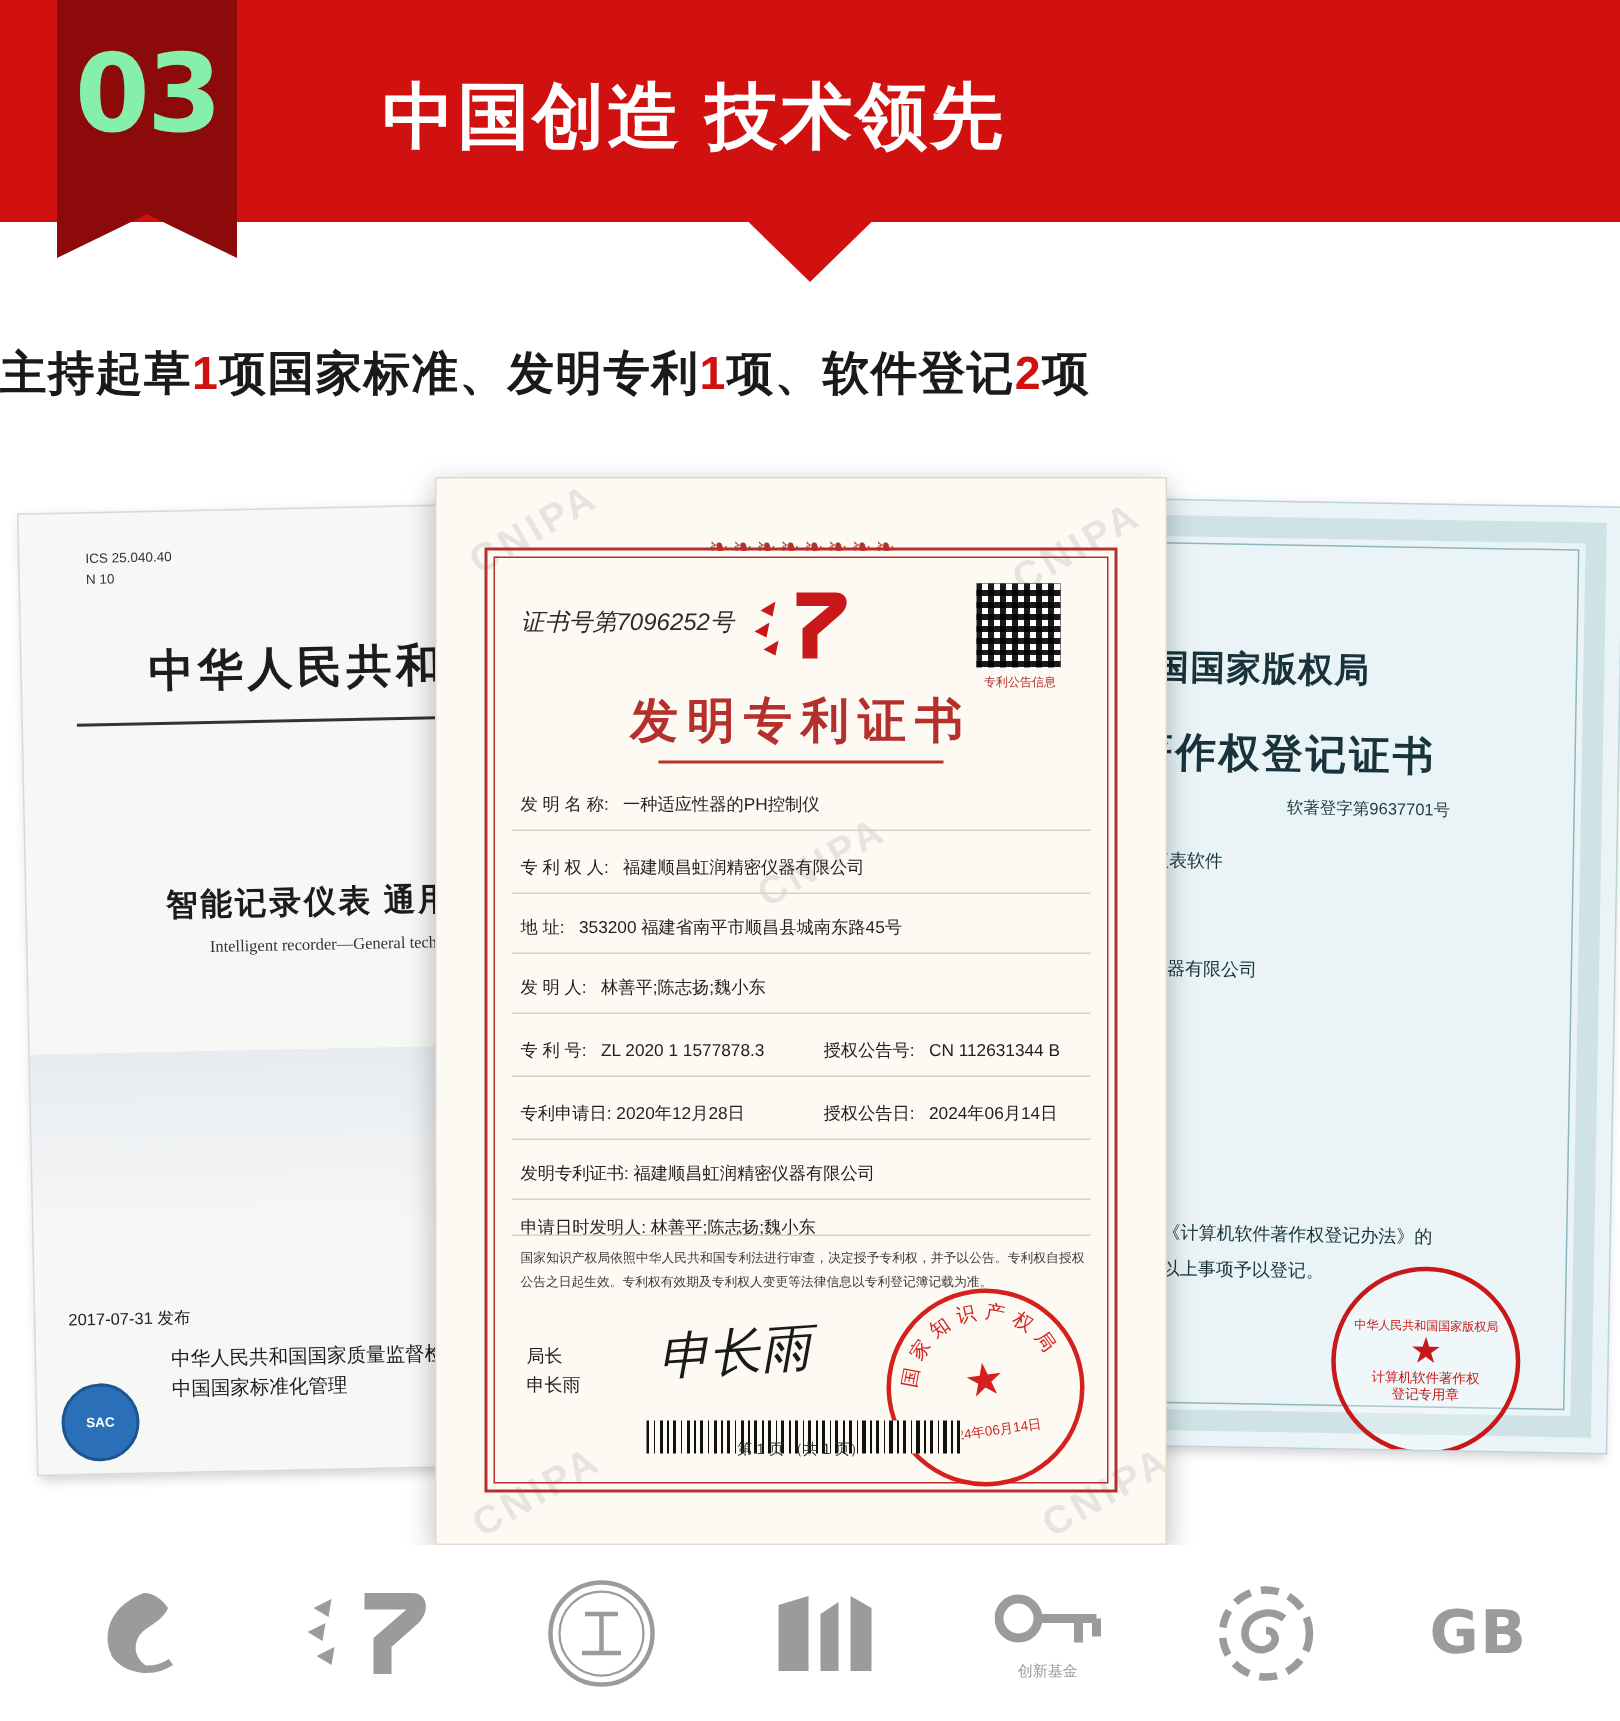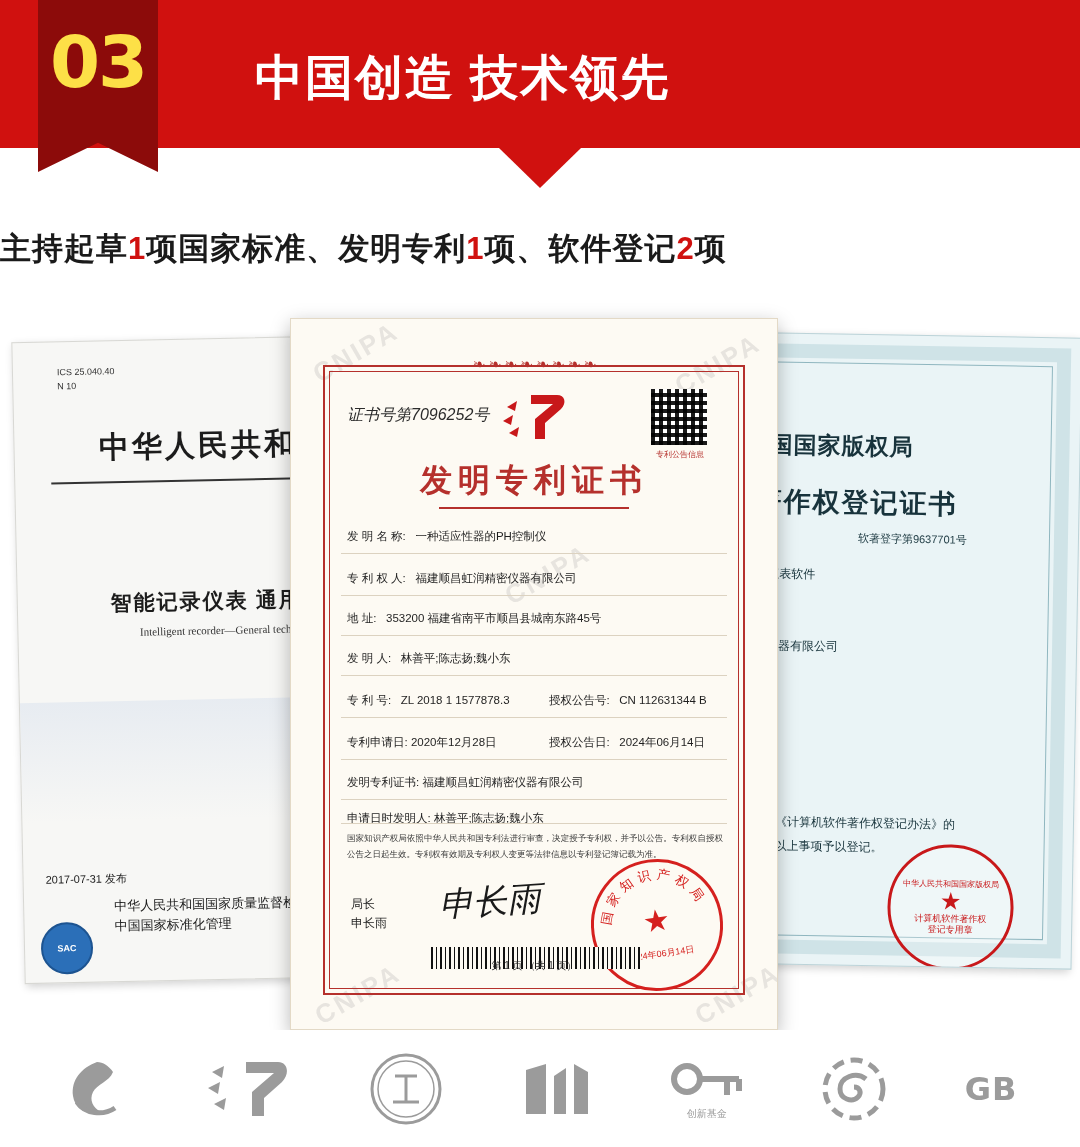--- a/index.html
+++ b/index.html
@@ -16,21 +16,21 @@
     position:absolute;left:0;top:0;width:1080px;height:148px;
     background:#d0110f;
   }
   .banner-num-box{
     position:absolute;left:38px;top:0;width:120px;height:172px;
     background:#8c0b0a;
     clip-path:polygon(0 0,100% 0,100% 100%,50% 83%,0 100%);
     display:flex;align-items:flex-start;justify-content:center;
   }
   .banner-num{
-    color:#fde047;font-size:72px;font-weight:bold;line-height:1;
+    color:#86efac;font-size:72px;font-weight:bold;line-height:1;
     margin-top:26px;letter-spacing:-2px;
     font-family:"DejaVu Sans",sans-serif;
   }
   .banner-title{
     position:absolute;left:255px;top:46px;
     color:#ffffff;font-size:48px;font-weight:bold;letter-spacing:2px;
     white-space:nowrap;
   }
   .banner-notch{
     position:absolute;left:499px;top:148px;width:82px;height:40px;
@@ -244,21 +244,21 @@
     position:absolute;left:0;top:1030px;width:1080px;height:117px;
     background:#ffffff;
     display:flex;align-items:center;justify-content:space-around;
     padding:0 24px;box-sizing:border-box;
   }
   .flogo{
     color:#9b9b9b;display:flex;flex-direction:column;align-items:center;justify-content:center;
   }
   .flogo svg{display:block;}
   .flogo .cap{font-size:10px;margin-top:2px;color:#9b9b9b;}
-  .flogo .gbtext{font-size:32px;font-weight:bold;color:#9b9b9b;letter-spacing:1px;
+  .flogo .gbtext{font-size:40px;font-weight:bold;color:#9b9b9b;letter-spacing:1px;
     font-family:"DejaVu Sans",sans-serif;text-align:right;}
 </style>
 </head>
 <body>
 
 <div class="banner">
   <div class="banner-num-box">
     <span class="banner-num">03</span>
   </div>
   <div class="banner-title">中国创造  技术领先</div>
@@ -365,21 +365,21 @@
     <div class="c-hr" style="top:316px"></div>
 
     <div class="c-field" style="top:332px">
       <span>发  明  人:</span>
       &nbsp;&nbsp;<span>林善平;陈志扬;魏小东</span>
     </div>
     <div class="c-hr" style="top:356px"></div>
 
     <div class="c-field" style="top:374px">
       <span>专 利 号:</span>
-      &nbsp;&nbsp;<span>ZL 2018 1 1577878.3</span>
+      &nbsp;&nbsp;<span>ZL 2020 1 1577878.3</span>
     </div>
     <div class="c-field2" style="top:374px">
       <span>授权公告号:</span>
       &nbsp;&nbsp;<span>CN 112631344 B</span>
     </div>
     <div class="c-hr" style="top:398px"></div>
 
     <div class="c-field" style="top:416px">
       <span>专利申请日:</span>
       <span>2020年12月28日</span>

